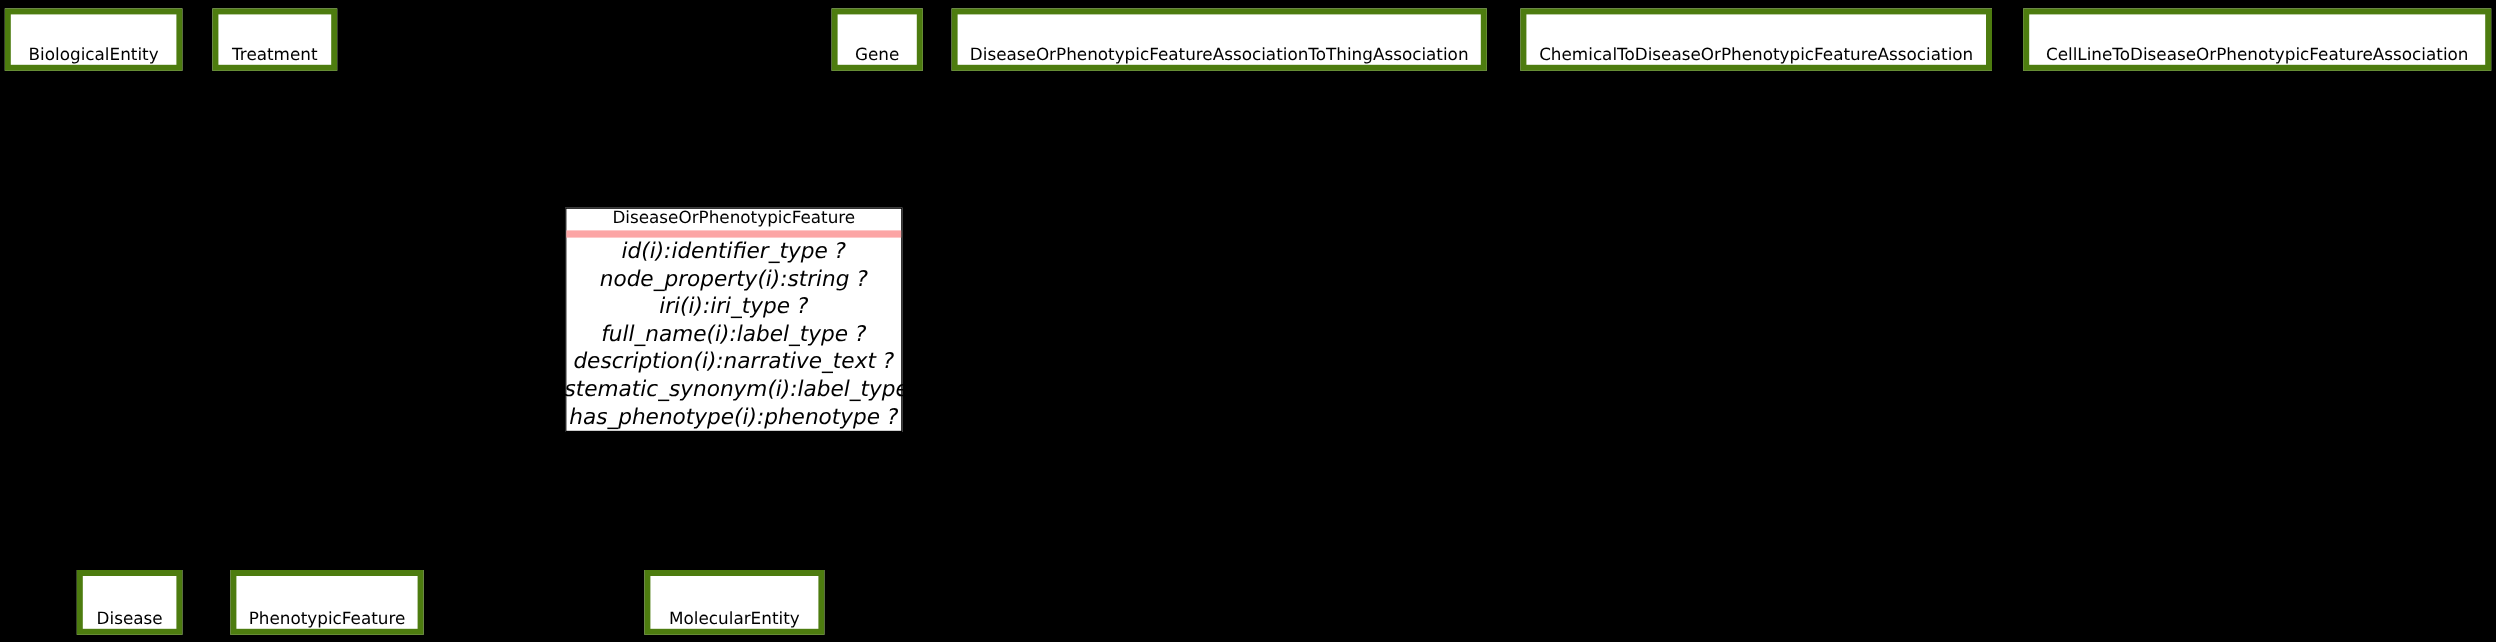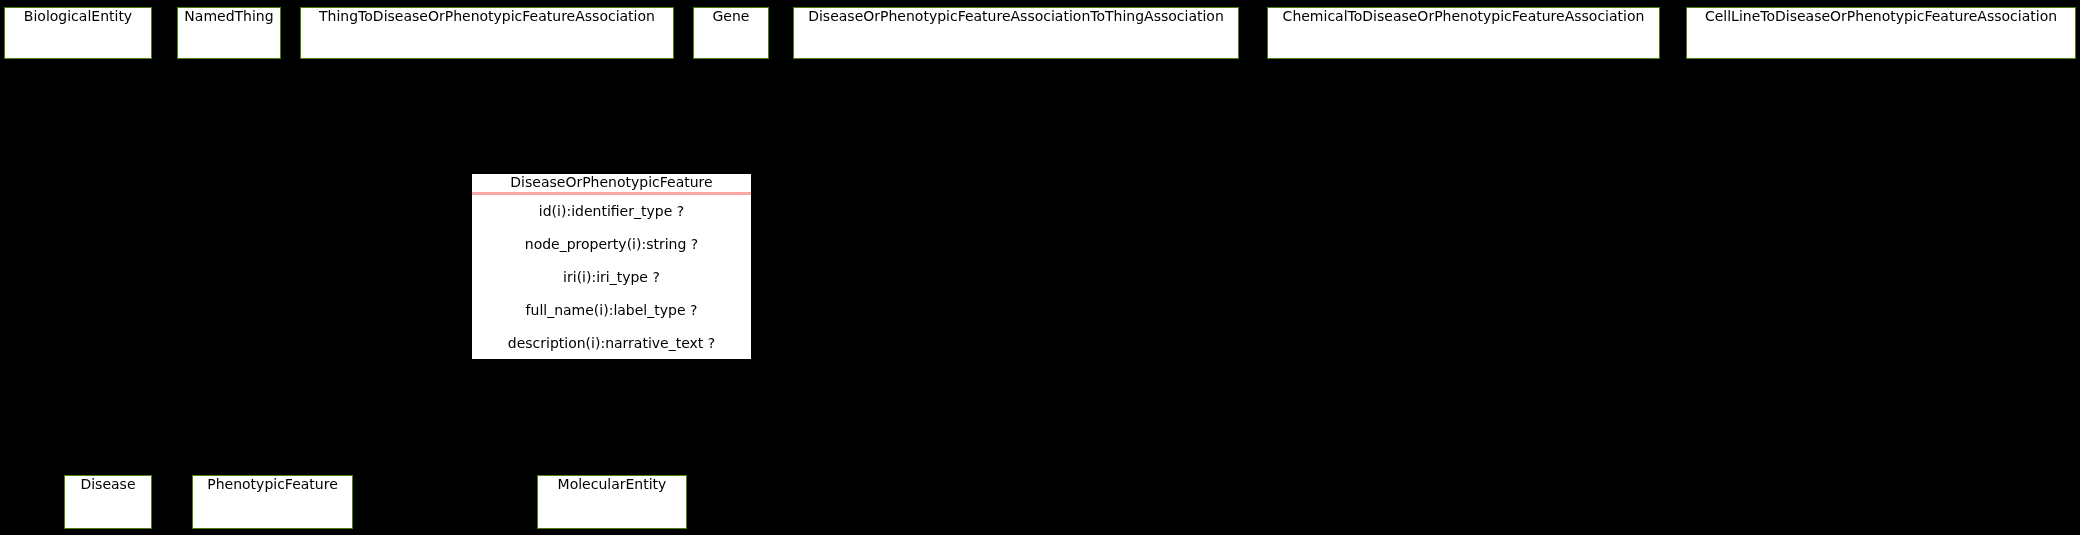--- a/index.html
+++ b/index.html
@@ -12,24 +12,24 @@
     width: 2080px;
     height: 535px;
     background: #000000;
     overflow: hidden;
     font-family: "DejaVu Sans", "Liberation Sans", sans-serif;
     color: #000000;
   }
   .node {
     position: absolute;
     background: #ffffff;
-    border: 1px solid #4d7c0f;
+    border: 5px solid #4d7c0f;
     box-sizing: border-box;
     display: flex;
-    align-items: flex-start;
+    align-items: flex-end;
     justify-content: center;
     font-size: 14px;
     white-space: nowrap;
     cursor: pointer;
   }
   .node span {
     display: block;
     padding: 0 4px;
   }
   .classbox {
@@ -40,53 +40,51 @@
     height: 187px;
     background: #ffffff;
     border: 1px solid #000000;
     box-sizing: border-box;
     display: flex;
     flex-direction: column;
   }
   .classbox-title {
     height: 18px;
     line-height: 17px;
-    border-bottom: 3px solid #fca5a5;
+    border-bottom: 6px solid #fca5a5;
     text-align: center;
     font-size: 14px;
     white-space: nowrap;
     cursor: pointer;
   }
   .classbox-attrs {
     flex: 1;
     display: flex;
     flex-direction: column;
   }
   .attr-row {
     flex: 1;
     display: flex;
     align-items: center;
     justify-content: center;
-    font-size: 14px;
+    font-size: 18px;
     white-space: nowrap;
+    font-style: italic;
   }
 </style>
 </head>
 <body>
 
 <div class="canvas">
 
   <div class="node" style="left:4px;   top:7px; width:148px; height:52px;">
     <span>BiologicalEntity</span>
   </div>
   <div class="node" style="left:177px; top:7px; width:104px; height:52px;">
-    <span>NamedThing</span>
-  </div>
-  <div class="node" style="left:300px; top:7px; width:374px; height:52px;">
-    <span>ThingToDiseaseOrPhenotypicFeatureAssociation</span>
+    <span>Treatment</span>
   </div>
   <div class="node" style="left:693px; top:7px; width:76px; height:52px;">
     <span>Gene</span>
   </div>
   <div class="node" style="left:1267px; top:7px; width:393px; height:52px;">
     <span>ChemicalToDiseaseOrPhenotypicFeatureAssociation</span>
   </div>
   <div class="node" style="left:793px; top:7px; width:446px; height:52px;">
     <span>DiseaseOrPhenotypicFeatureAssociationToThingAssociation</span>
   </div>
@@ -95,20 +93,22 @@
   </div>
 
   <div class="classbox">
     <div class="classbox-title">DiseaseOrPhenotypicFeature</div>
     <div class="classbox-attrs">
       <div class="attr-row">id(i):identifier_type ?</div>
       <div class="attr-row">node_property(i):string ?</div>
       <div class="attr-row">iri(i):iri_type ?</div>
       <div class="attr-row">full_name(i):label_type ?</div>
       <div class="attr-row">description(i):narrative_text ?</div>
+      <div class="attr-row">systematic_synonym(i):label_type ?</div>
+      <div class="attr-row">has_phenotype(i):phenotype ?</div>
     </div>
   </div>
 
   <div class="node" style="left:64px;  top:475px; width:88px;  height:54px;">
     <span>Disease</span>
   </div>
   <div class="node" style="left:192px; top:475px; width:161px; height:54px;">
     <span>PhenotypicFeature</span>
   </div>
   <div class="node" style="left:537px; top:475px; width:150px; height:54px;">

